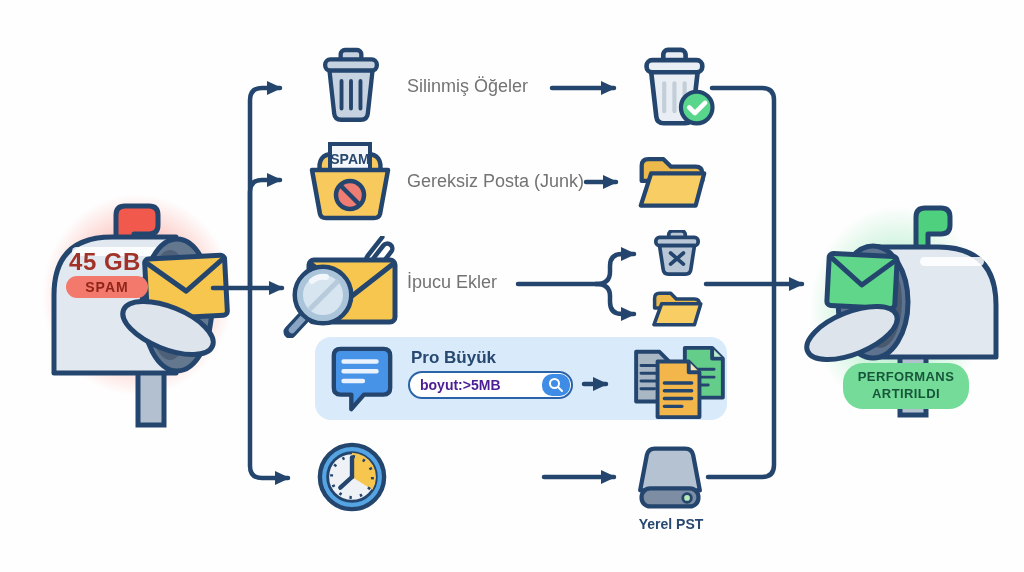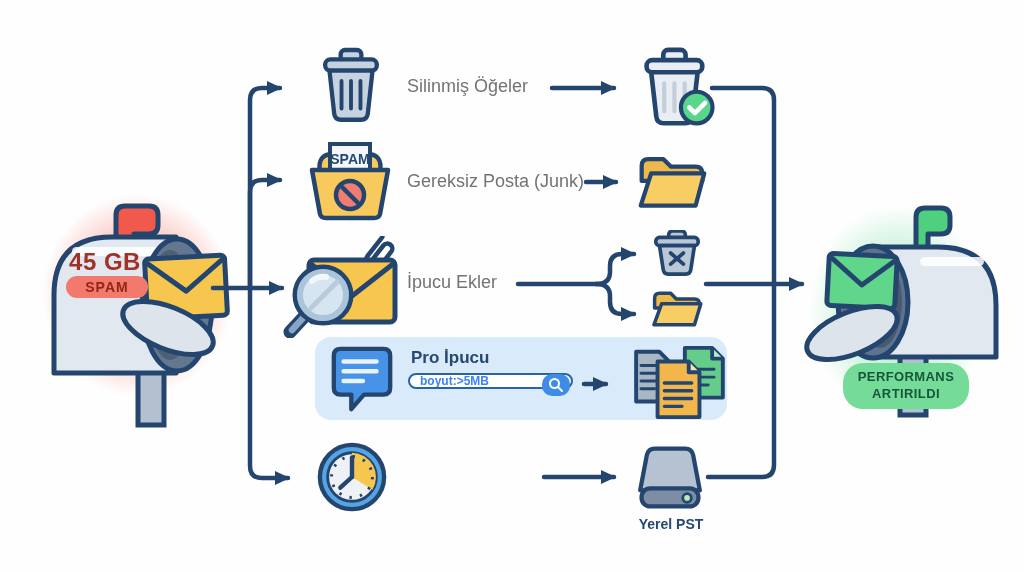--- a/index.html
+++ b/index.html
@@ -26,22 +26,22 @@
     background:#f4796d; color:#8f2619; font-size:14px; font-weight:bold; letter-spacing:1px;
     border-radius:14px; padding:3px 0; }
   .perf-badge { position:absolute; left:843px; top:363px; width:126px; z-index:3; text-align:center;
     background:#74dc98; color:#17563a; font-size:13px; font-weight:bold; letter-spacing:.4px;
     border-radius:20px; padding:6px 4px; line-height:1.3; }
   .perf-badge span { display:block; }
 
   .protip-panel { left:315px; top:337px; width:412px; height:83px; background:#d9eafb; border-radius:16px; }
   .protip-title { position:absolute; left:411px; top:348px; z-index:3; color:#27486f; font-weight:bold; font-size:17px; }
   .search-wrap { position:absolute; left:408px; top:371px; z-index:3; width:165px; height:28px; }
-  .search-input { width:165px; height:16px; border:2.5px solid #2b63a8; border-radius:14px; background:#ffffff;
-    color:#3b82f6; font-family:"Liberation Sans", sans-serif; font-size:12px; font-weight:bold; padding:0 34px 0 10px; outline:none; }
+  .search-input { width:165px; height:28px; border:2.5px solid #2b63a8; border-radius:14px; background:#ffffff;
+    color:#4c1d95; font-family:"Liberation Sans", sans-serif; font-size:14px; font-weight:bold; padding:0 34px 0 10px; outline:none; }
   .search-btn { position:absolute; right:3px; top:3px; width:28px; height:22px; background:#3f8ce6;
     border:none; border-radius:10px; display:flex; align-items:center; justify-content:center; cursor:pointer; }
 
   .pst-label { position:absolute; left:628px; top:516px; width:86px; text-align:center; z-index:3;
     color:#27486f; font-weight:bold; font-size:14px; }
 </style>
 </head>
 <body>
 
 <div class="canvas">
@@ -147,21 +147,21 @@
   <svg class="icon" style="left:650px; top:287px;" width="54" height="42" viewBox="0 0 76 60">
     <path d="M6,16 q0,-7 7,-7 h16 l8,8 h26 q7,0 7,7 v6 h-64 z" fill="#edb94a" stroke="#24466e" stroke-width="5" stroke-linejoin="round"></path>
     <path d="M16,24 L72,24 L63,54 L5,54 Z" fill="#f8cd63" stroke="#24466e" stroke-width="5" stroke-linejoin="round"></path>
   </svg>
 
   <div class="panel protip-panel"></div>
   <svg class="icon" style="left:326px; top:346px;" width="72" height="68" viewBox="0 0 74 70">
     <path d="M8,10 q0,-7 7,-7 h44 q7,0 7,7 v33 q0,7 -7,7 h-20 l-13,15 v-15 h-11 q-7,0 -7,-7 z" fill="#4793e8" stroke="#24466e" stroke-width="4.5" stroke-linejoin="round"></path>
     <path d="M18,16 h34 M18,26 h34 M18,36 h20" stroke="#eaf3fd" stroke-width="4.5" stroke-linecap="round"></path>
   </svg>
-  <div class="protip-title">Pro İpucu</div>
+  <div class="protip-title">Pro Büyük</div>
   <div class="search-wrap">
     <input class="search-input" type="text" value="boyut:&gt;5MB" style="">
     <button class="search-btn">
       <svg width="16" height="16" viewBox="0 0 16 16">
         <circle cx="6.5" cy="6.5" r="4.5" fill="none" stroke="#ffffff" stroke-width="2"></circle>
         <line x1="10" y1="10" x2="14" y2="14" stroke="#ffffff" stroke-width="2" stroke-linecap="round"></line>
       </svg>
     </button>
   </div>
   <svg class="icon" style="left:628px; top:344px;" width="102" height="76" viewBox="0 0 104 78">

